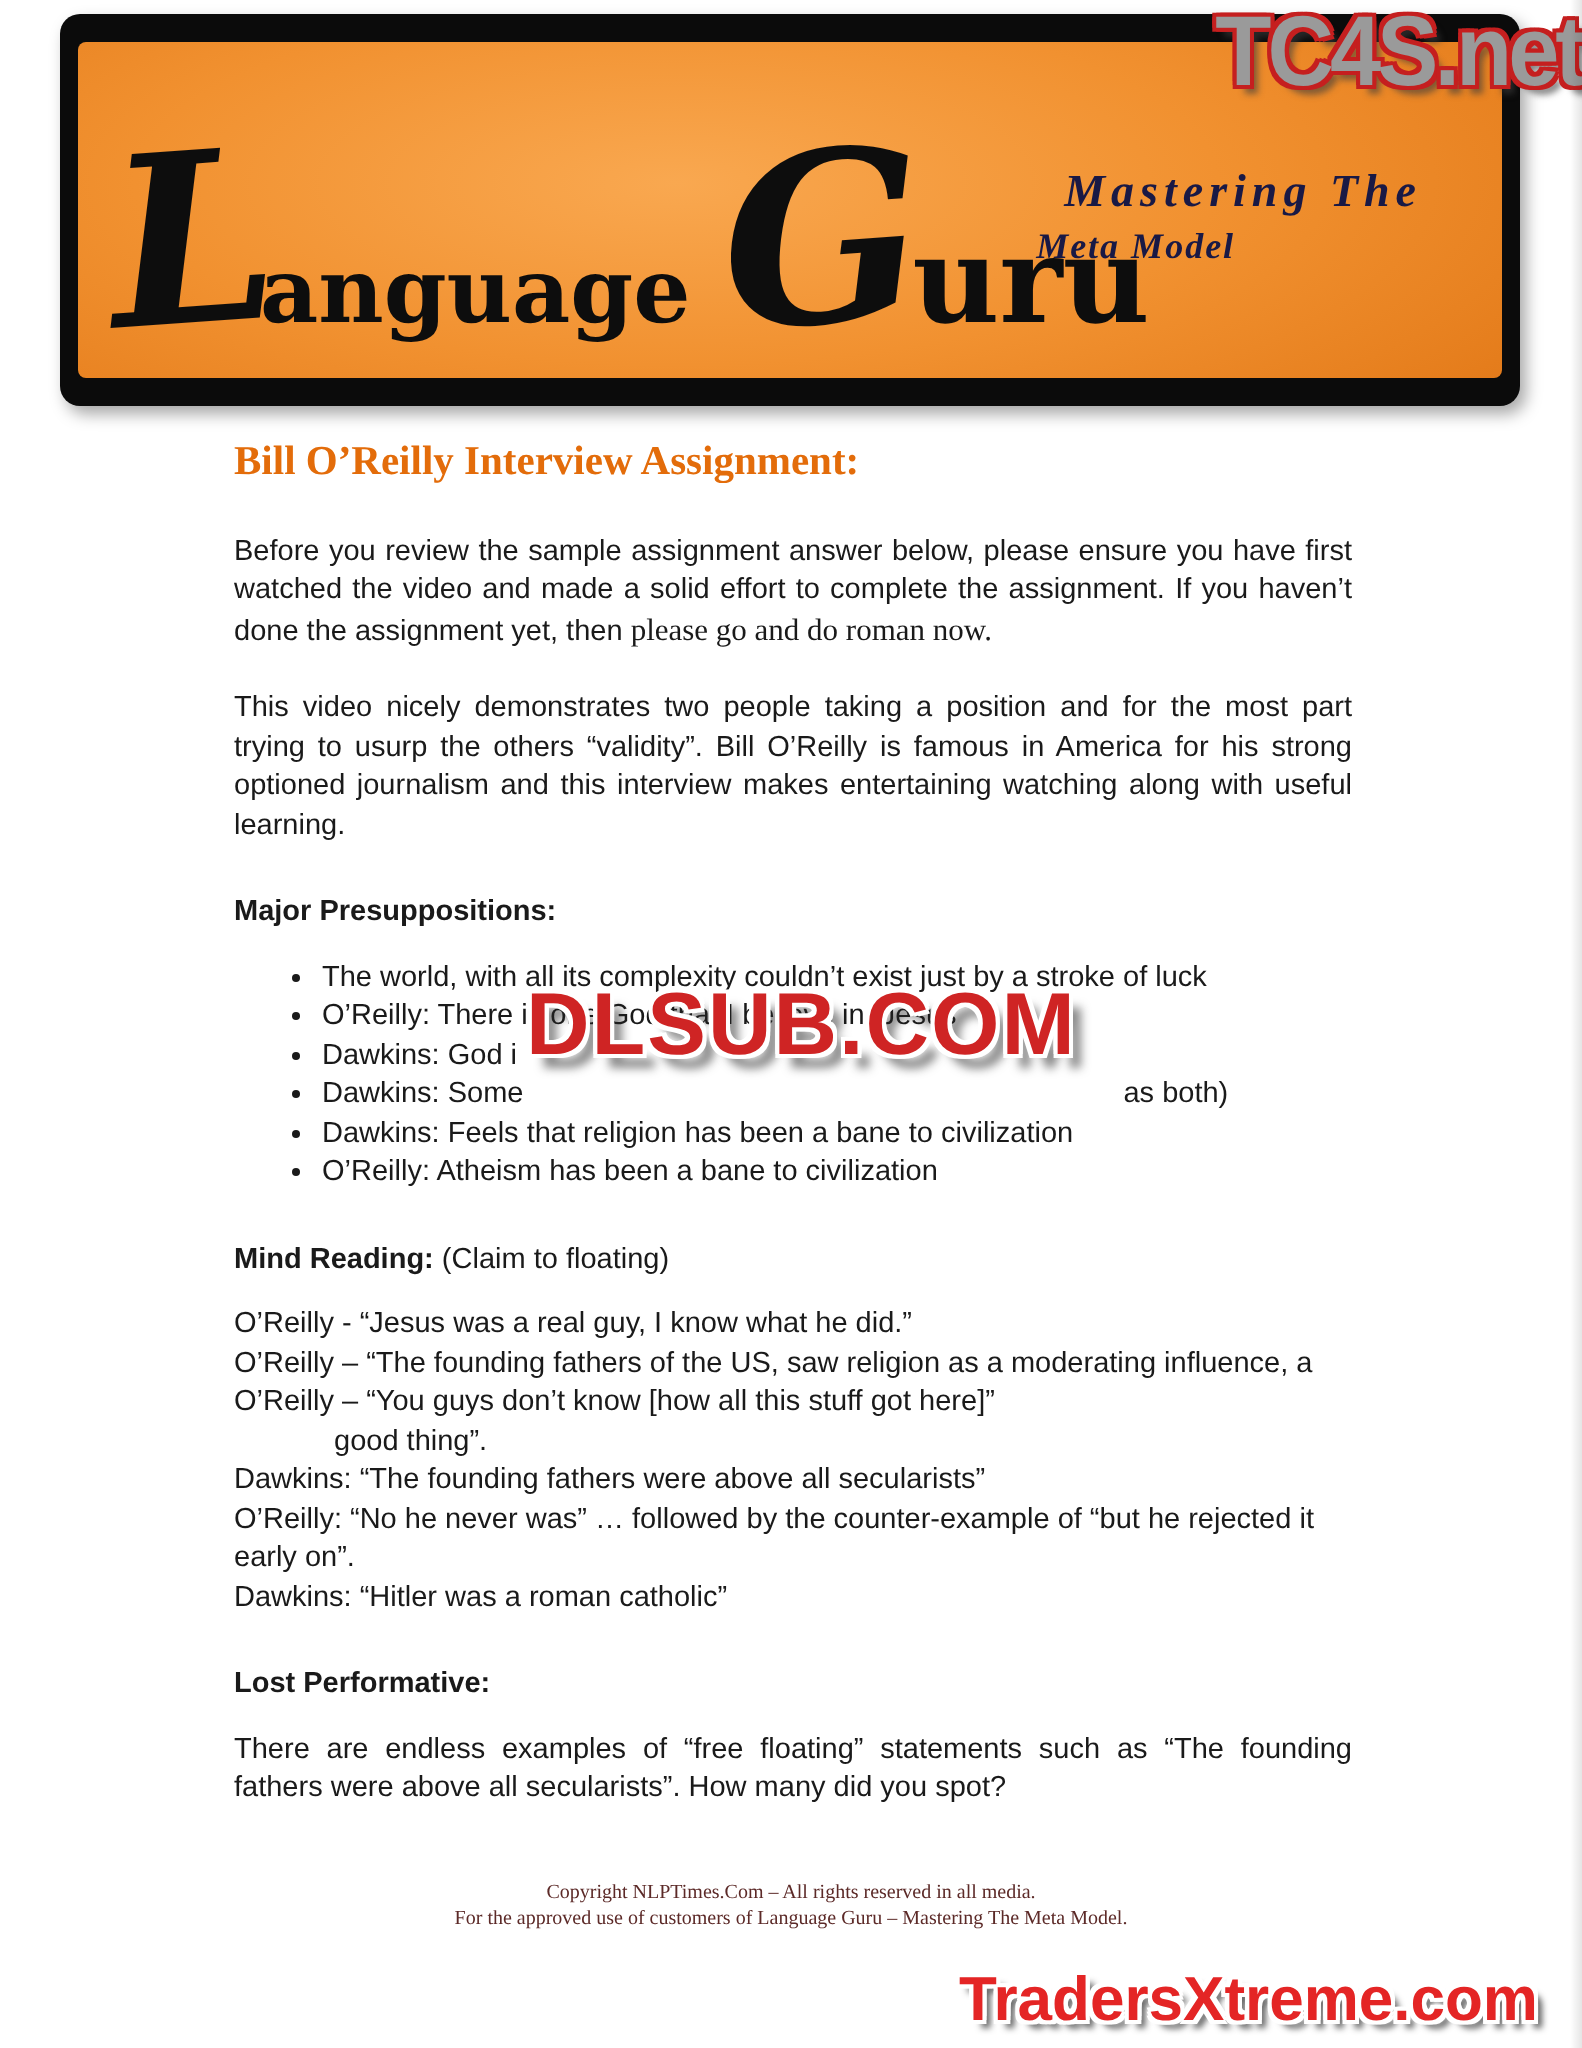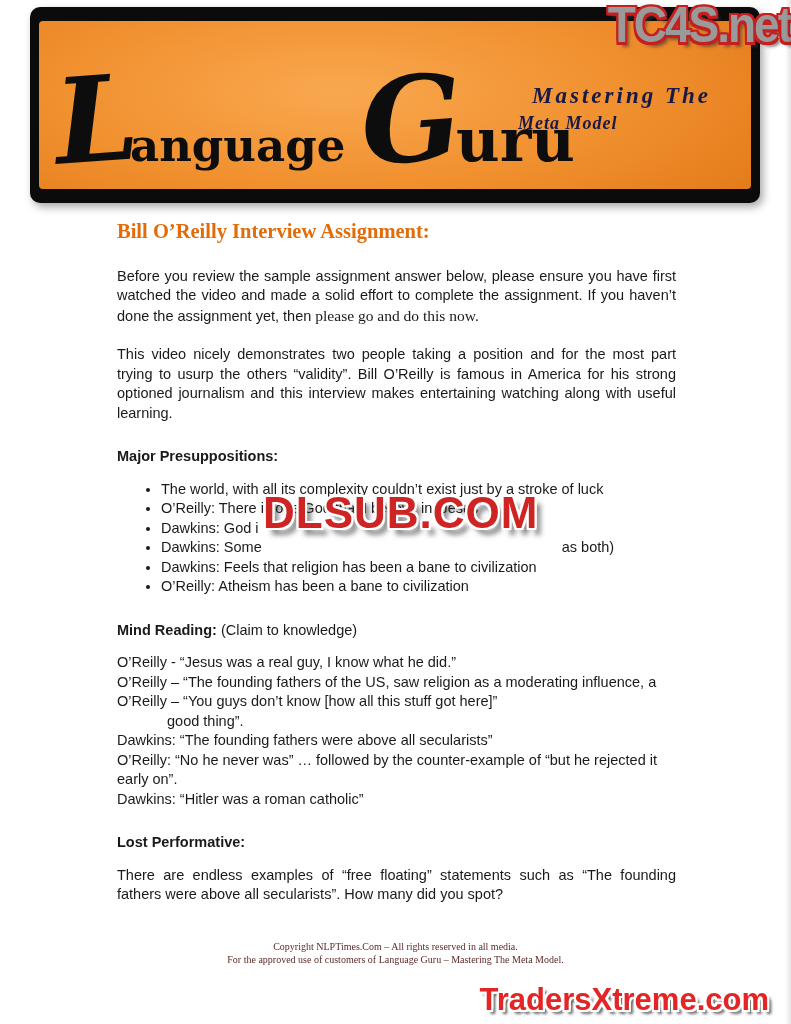--- a/index.html
+++ b/index.html
@@ -127,36 +127,36 @@
         <div class="tagline-line2">Meta Model</div>
       </div>
     </div>
   </div>
 
   <div class="wm-top">TC4S.net</div>
 
   <div class="content">
     <h1 class="doc-title">Bill O’Reilly Interview Assignment:</h1>
 
-    <p class="para"><span>Before you review the sample assignment answer below, please ensure you have first watched the video and made a solid effort to complete the assignment. If you haven’t done the assignment yet, then </span><span class="serif-run">please go and do this now.</span></p>
+    <p class="para"><span>Before you review the sample assignment answer below, please ensure you have first watched the video and made a solid effort to complete the assignment. If you haven’t done the assignment yet, then </span><span class="serif-run">please go and do roman now.</span></p>
 
     <p class="para">This video nicely demonstrates two people taking a position and for the most part trying to usurp the others “validity”. Bill O’Reilly is famous in America for his strong optioned journalism and this interview makes entertaining watching along with useful learning.</p>
 
     <h2 class="subhead">Major Presuppositions:</h2>
 
     <ul class="bullets">
       <li><span>The world, with all its complexity couldn’t exist just by a stroke of luck</span></li>
       <li><span>O’Reilly: There is one God that I believe in, Jesus</span></li>
       <li><span>Dawkins: God i</span></li>
       <li><span>Dawkins: Some</span><span class="gap"></span><span>as both)</span></li>
       <li><span>Dawkins: Feels that religion has been a bane to civilization</span></li>
       <li><span>O’Reilly: Atheism has been a bane to civilization</span></li>
     </ul>
 
-    <h2 class="subhead"><span>Mind Reading:</span><span class="normal-run"> (Claim to knowledge)</span></h2>
+    <h2 class="subhead"><span>Mind Reading:</span><span class="normal-run"> (Claim to floating)</span></h2>
 
     <div class="quotes">
       <div class="quote-line">O’Reilly - “Jesus was a real guy, I know what he did.”</div>
       <div class="quote-line">O’Reilly – “The founding fathers of the US, saw religion as a moderating influence, a</div>
       <div class="quote-line">O’Reilly – “You guys don’t know [how all this stuff got here]”</div>
       <div class="quote-line quote-indent">good thing”.</div>
       <div class="quote-line">Dawkins: “The founding fathers were above all secularists”</div>
       <div class="quote-line">O’Reilly:  “No he never was” … followed by the counter-example of “but he rejected it early on”.</div>
       <div class="quote-line">Dawkins: “Hitler was a roman catholic”</div>
     </div>

